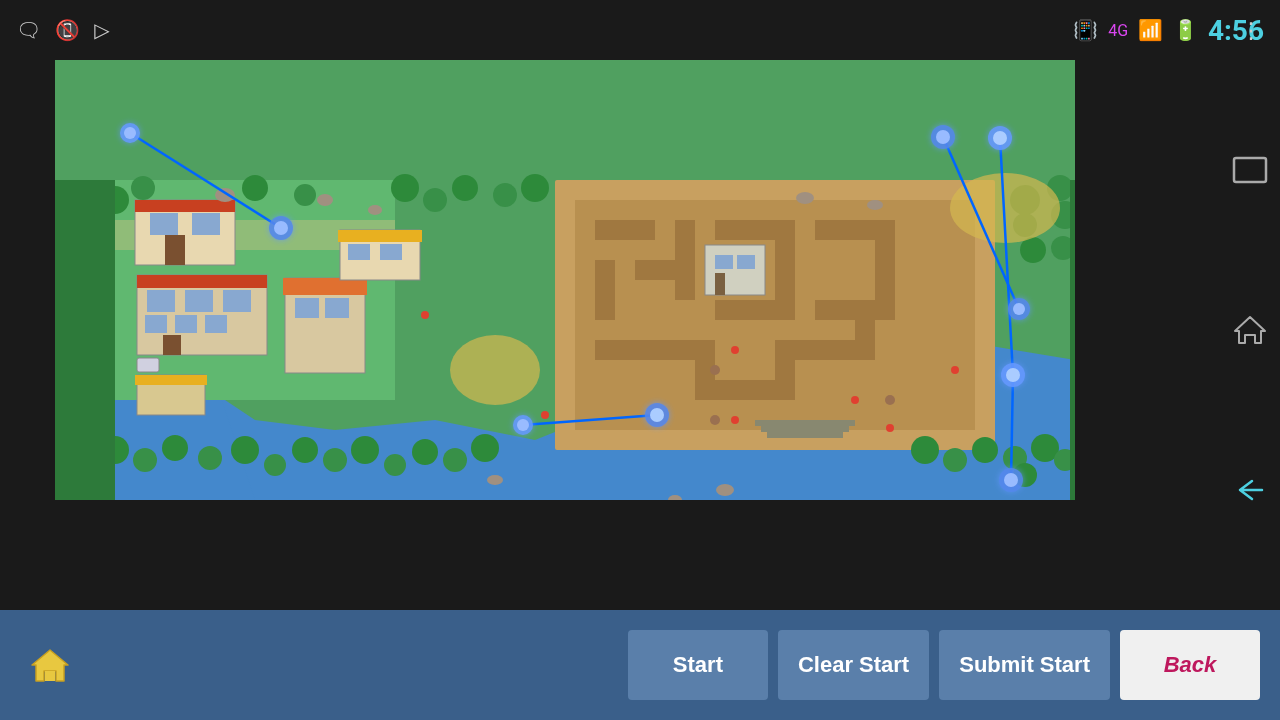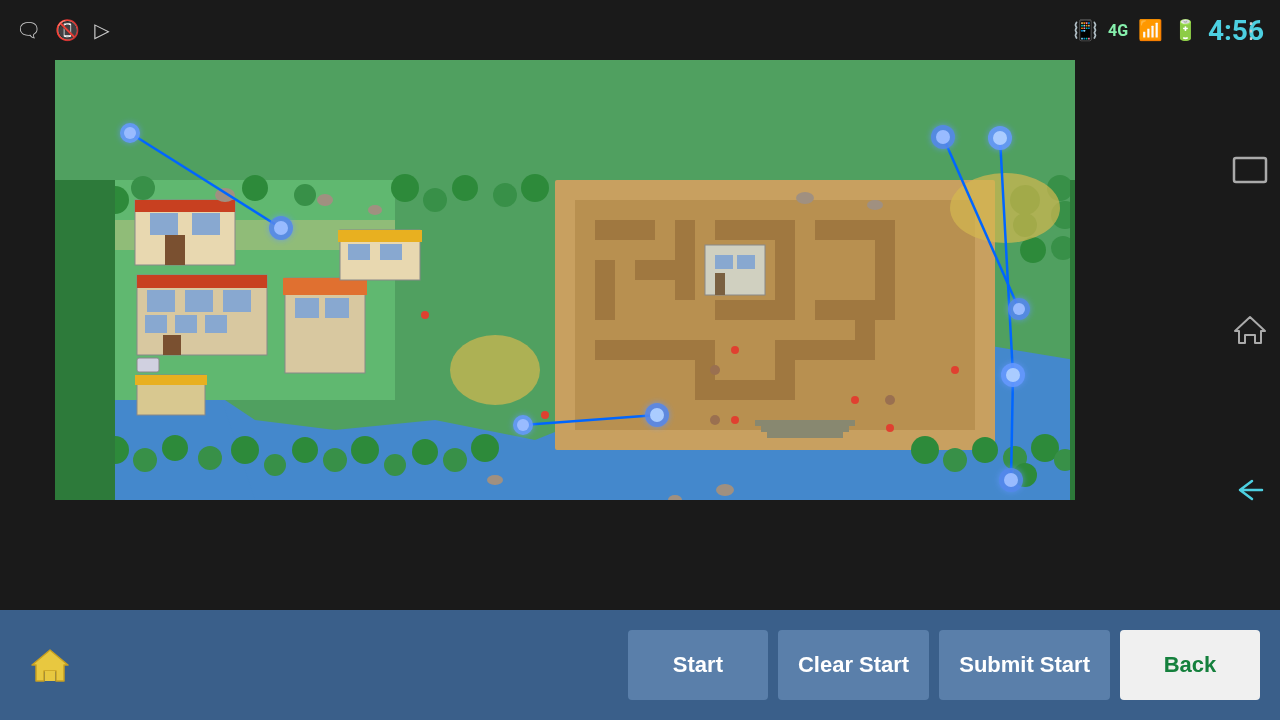--- a/index.html
+++ b/index.html
@@ -131,40 +131,41 @@
       background: #5a7faa;
       color: #fff;
       display: flex;
       align-items: center;
       justify-content: center;
       padding: 0 20px;
     }
 
     .toolbar-btn.back {
       background: #f0f0f0;
-      color: #15803d;
+      color: #be185d;
+      font-style: italic;
     }
 
     
     .scan-dot {
       filter: drop-shadow(0 0 3px rgba(100,150,255,0.8));
     }
   </style>
 </head>
 <body>
 
 <div id="status-bar">
   <div class="status-left">
     <span class="status-icon">🗨</span>
     <span class="status-icon">📵</span>
     <span class="status-icon">▷</span>
   </div>
   <div class="status-right">
     <span class="status-icon">📳</span>
-    <span class="status-icon" style="color:#86efac;font-size:16px;font-weight:bold;">4G</span>
+    <span class="status-icon" style="color:#d946ef;font-size:16px;font-weight:normal;">4G</span>
     <span class="status-icon">📶</span>
     <span class="status-icon">🔋</span>
     <span class="status-time">4:56</span>
     <span class="more-icon">⋮</span>
   </div>
 </div>
 
 <div id="right-nav">
   <div class="nav-btn">
     <svg width="36" height="28" viewBox="0 0 36 28">

